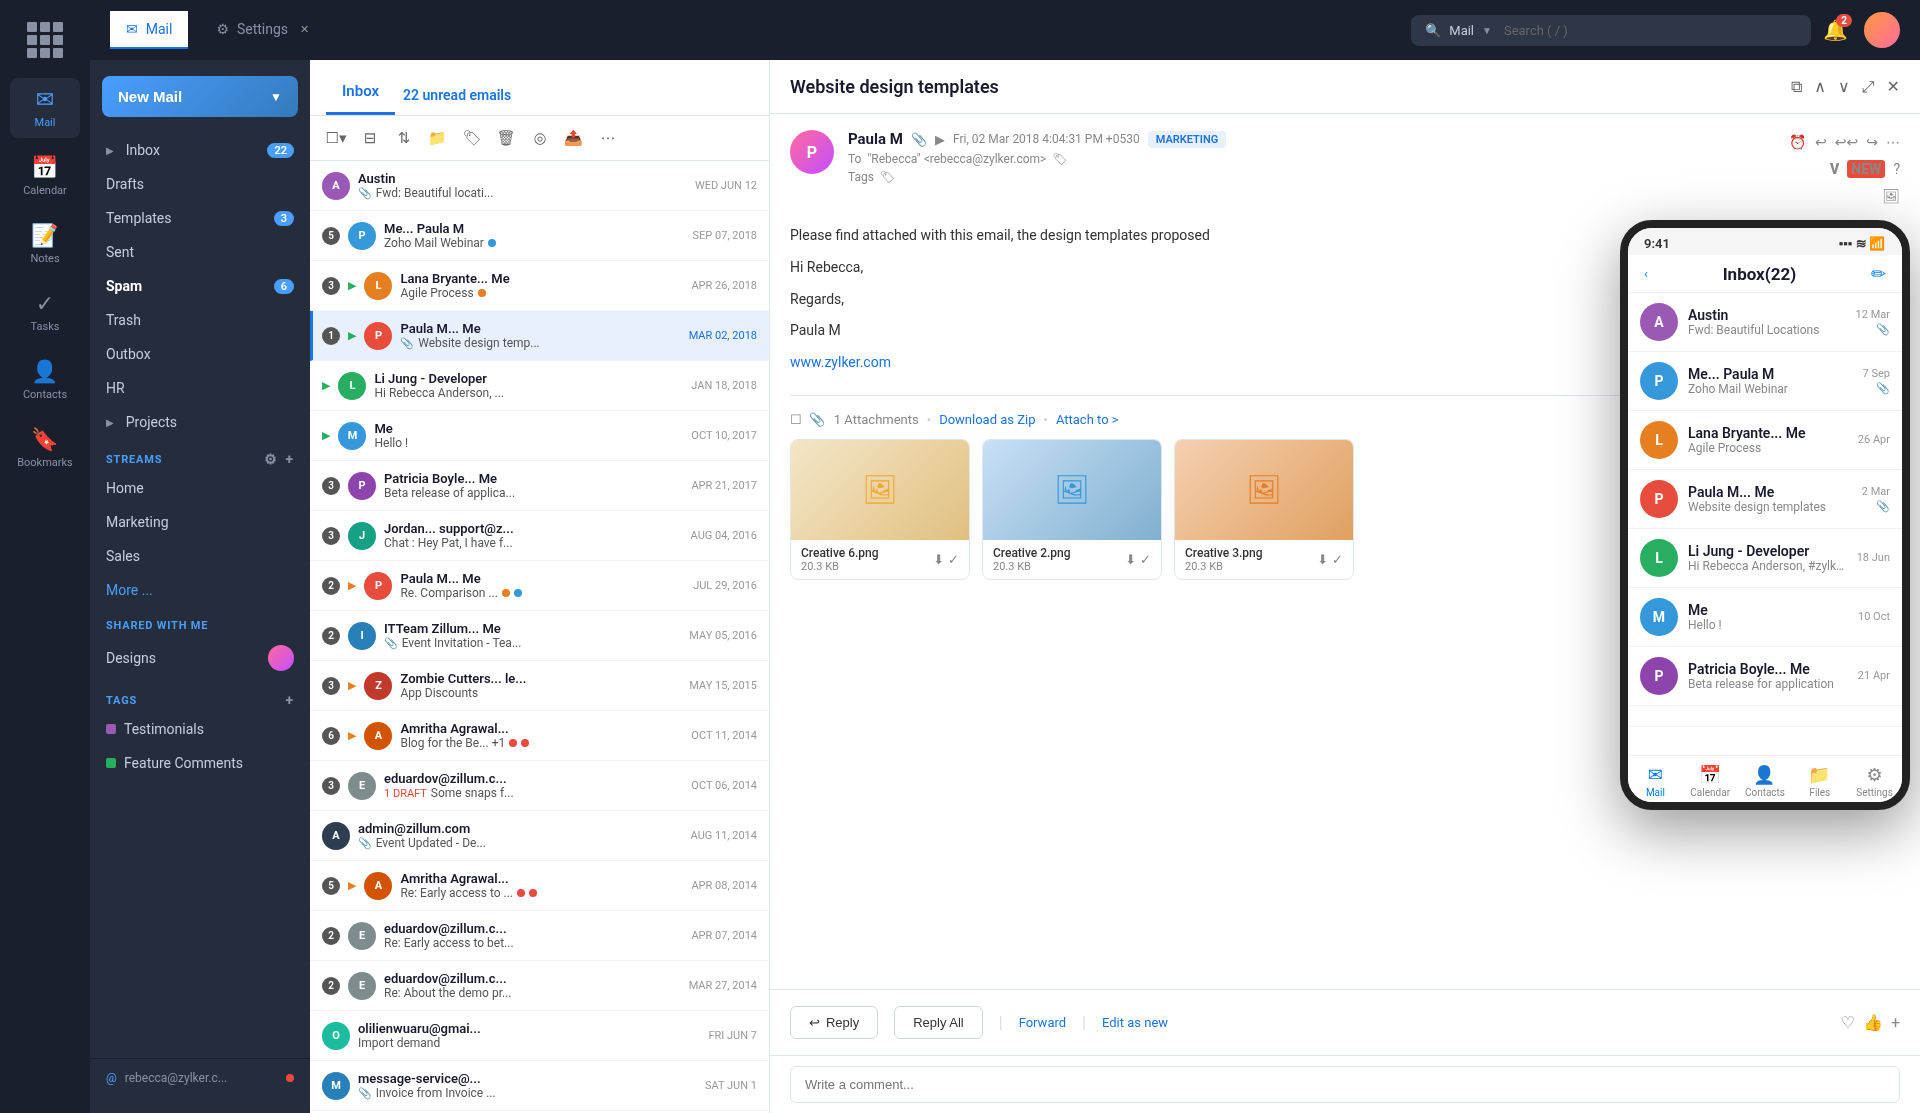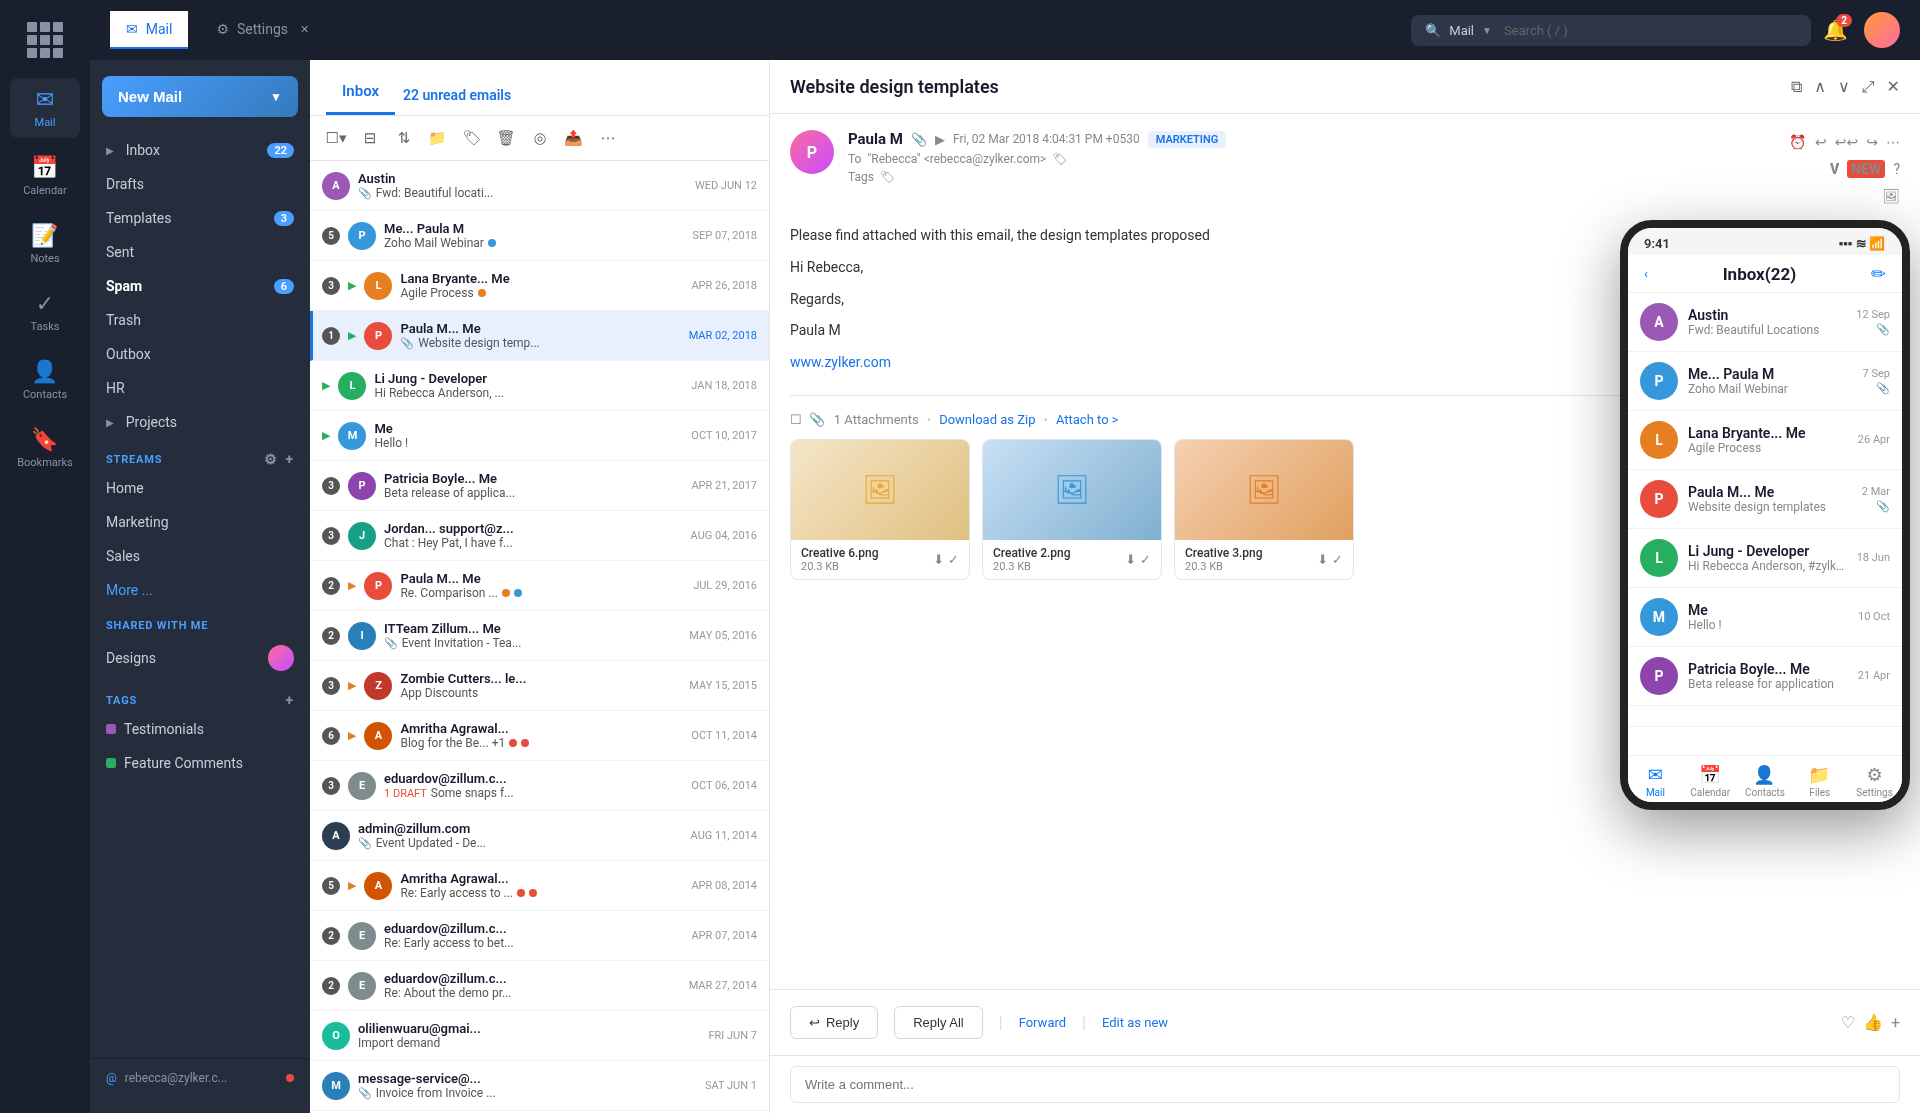--- a/index.html
+++ b/index.html
@@ -897,21 +897,21 @@
     <span class="compose">✏</span>
   </div>
   <div class="mobile-mail-list" id="mobile-mail-list">
   <div class="mobile-mail-item">
     <div class="mobile-avatar" style="background:#9b59b6;">A</div>
     <div class="mobile-mail-content">
       <div class="mobile-sender">Austin</div>
       <div class="mobile-subject">Fwd: Beautiful Locations</div>
     </div>
     <div style="display:flex;flex-direction:column;align-items:flex-end;gap:2px;">
-      <span class="mobile-date">12 Sep</span>
+      <span class="mobile-date">12 Mar</span>
       <span class="mobile-attach">📎</span>
     </div>
   </div>
       <div class="mobile-mail-item">
     <div class="mobile-avatar" style="background:#3498db;">P</div>
     <div class="mobile-mail-content">
       <div class="mobile-sender">Me... Paula M</div>
       <div class="mobile-subject">Zoho Mail Webinar</div>
     </div>
     <div style="display:flex;flex-direction:column;align-items:flex-end;gap:2px;">

